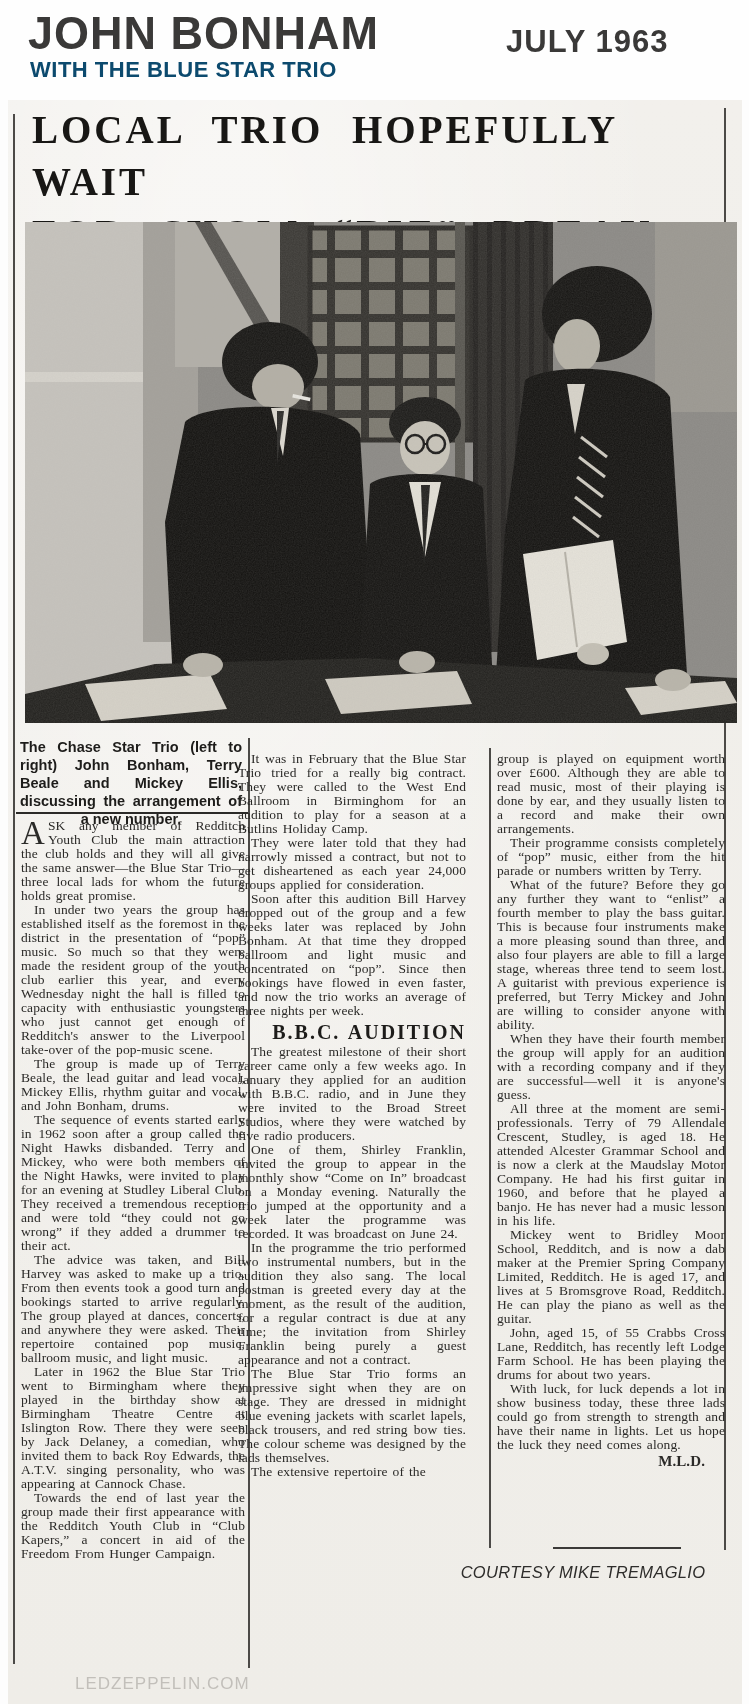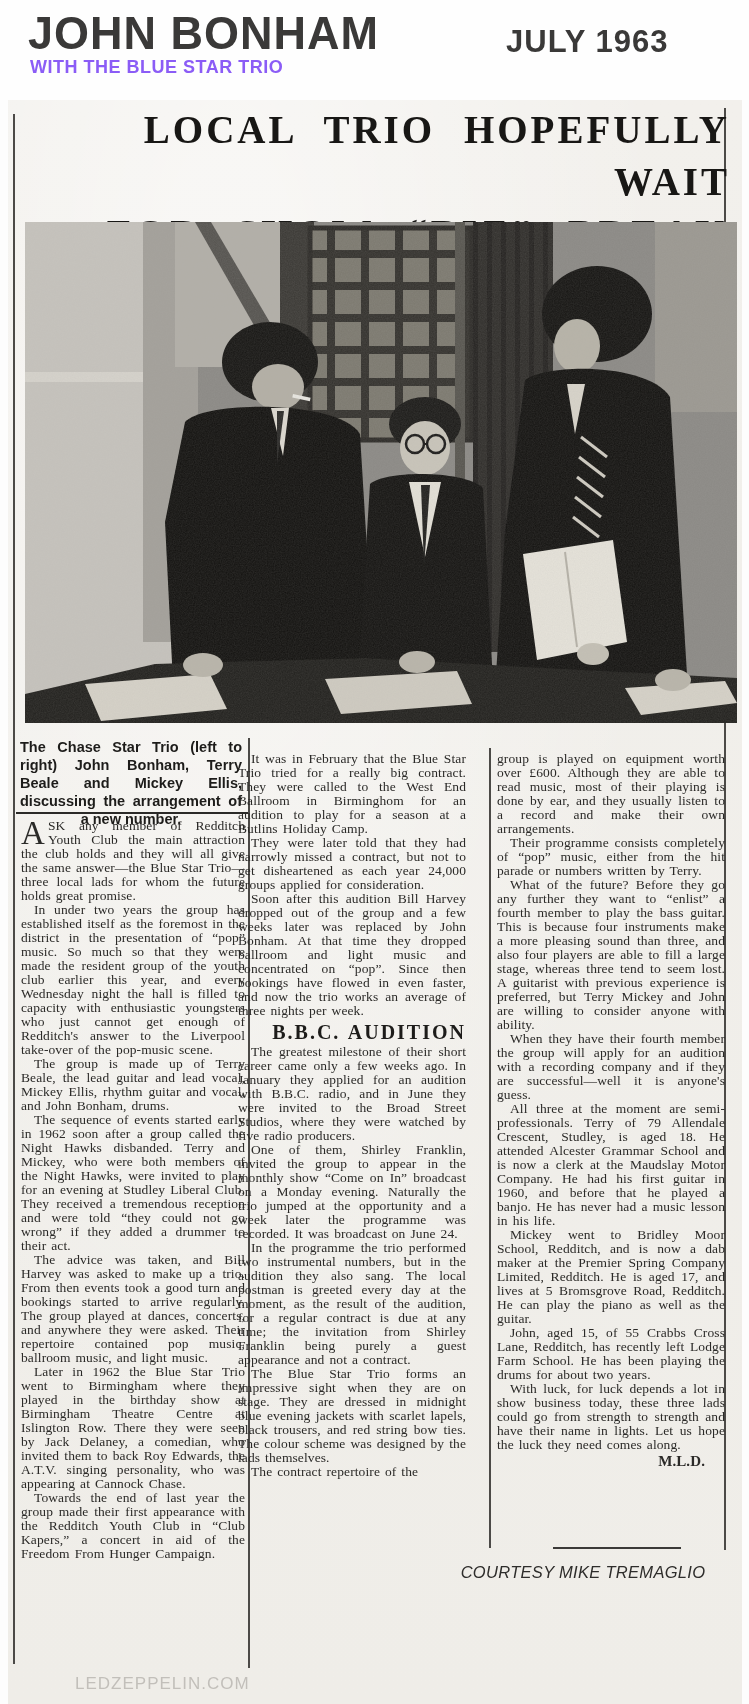--- a/index.html
+++ b/index.html
@@ -3,37 +3,37 @@
 <meta charset="utf-8">
 <style>
   html,body { margin:0; padding:0; }
   body { width:749px; height:1704px; background:#ffffff; font-family:"Liberation Sans", sans-serif; }
   .page { position:relative; width:749px; height:1704px; overflow:hidden; background:#fdfdfd; }
 
   
   .site-header { position:absolute; left:0; top:0; width:749px; height:100px; background:#fefefe; }
   .hdr-title { position:absolute; left:28px; top:6px; font-size:45px; font-weight:bold; letter-spacing:1px;
                color:#3a3938; transform:scaleY(1.04); transform-origin:left top; }
-  .hdr-sub   { position:absolute; left:30px; top:57px; font-size:18px; font-weight:bold; letter-spacing:0.5px; color:#8b5cf6; }
+  .hdr-sub   { position:absolute; left:30px; top:57px; font-size:22px; font-weight:bold; letter-spacing:0.5px; color:#0c4a6e; }
   .hdr-date  { position:absolute; left:506px; top:24px; font-size:31px; font-weight:bold; letter-spacing:1px; color:#3a3938; }
 
   
   .clipping { position:absolute; left:8px; top:100px; width:734px; height:1604px;
               background:#f1efeb;
               background-image: radial-gradient(ellipse at 30% 15%, rgba(255,255,255,.55), rgba(255,255,255,0) 60%),
                                 linear-gradient(#f2f0ec, #efede8);
               color:#2b2a28; }
 
   .rule-v { position:absolute; width:1.5px; background:#4c4a47; }
   .border-left  { left:5px;  top:14px;  height:1550px; }
   .border-right { left:716px; top:8px;  height:1442px; }
   .divider-1    { left:240px; top:638px; height:930px; }
   .divider-2    { left:481px; top:648px; height:800px; }
 
-  .headline { position:absolute; left:32px; top:4px; width:690px; text-align:right;
+  .headline { position:absolute; left:24px; top:4px; width:690px; text-align:left;
               font-family:"Liberation Serif", serif; font-weight:bold; color:#181715; }
   .headline .l1 { font-size:39px; letter-spacing:3px; word-spacing:16px; line-height:52px; }
   .headline .l2 { font-size:40px; letter-spacing:4px; word-spacing:18px; line-height:52px; }
 
   .photo { position:absolute; left:17px; top:122px; width:712px; height:501px; }
   .photo svg { display:block; width:712px; height:501px; }
 
   .caption { position:absolute; left:12px; top:638px; width:222px;
              font-size:14.5px; line-height:18px; font-weight:bold; color:#1d1c1a;
              text-align:justify; text-align-last:center; }
@@ -168,21 +168,21 @@
       </div>
     <div class="col col-2">
         <p class="para">It was in February that the Blue Star Trio tried for a really big contract. They were called to the West End Ballroom in Birminghom for an audition to play for a season at a Butlins Holiday Camp.</p>
         <p class="para">They were later told that they had narrowly missed a contract, but not to get disheartened as each year 24,000 groups applied for consideration.</p>
         <p class="para">Soon after this audition Bill Harvey dropped out of the group and a few weeks later was replaced by John Bonham. At that time they dropped ballroom and light music and concentrated on “pop”. Since then bookings have flowed in even faster, and now the trio works an average of three nights per week.</p>
         <div class="col-heading">B.B.C. AUDITION</div>
         <p class="para">The greatest milestone of their short career came only a few weeks ago. In January they applied for an audition with B.B.C. radio, and in June they were invited to the Broad Street Studios, where they were watched by five radio producers.</p>
         <p class="para">One of them, Shirley Franklin, invited the group to appear in the monthly show “Come on In” broadcast on a Monday evening. Naturally the trio jumped at the opportunity and a week later the programme was recorded. It was broadcast on June 24.</p>
         <p class="para">In the programme the trio performed two instrumental numbers, but in the audition they also sang. The local postman is greeted every day at the moment, as the result of the audition, for a regular contract is due at any time; the invitation from Shirley Franklin being purely a guest appearance and not a contract.</p>
         <p class="para">The Blue Star Trio forms an impressive sight when they are on stage. They are dressed in midnight blue evening jackets with scarlet lapels, black trousers, and red string bow ties. The colour scheme was designed by the lads themselves.</p>
-        <p class="para">The contract repertoire of the</p>
+        <p class="para">The extensive repertoire of the</p>
       </div>
     <div class="col col-3">
         <p class="para tail">group is played on equipment worth over £600. Although they are able to read music, most of their playing is done by ear, and they usually listen to a record and make their own arrangements.</p>
         <p class="para">Their programme consists completely of “pop” music, either from the hit parade or numbers written by Terry.</p>
         <p class="para">What of the future? Before they go any further they want to “enlist” a fourth member to play the bass guitar. This is because four instruments make a more pleasing sound than three, and also four players are able to fill a large stage, whereas three tend to seem lost. A guitarist with previous experience is preferred, but Terry Mickey and John are willing to consider anyone with ability.</p>
         <p class="para">When they have their fourth member the group will apply for an audition with a recording company and if they are successful—well it is anyone's guess.</p>
         <p class="para">All three at the moment are semi-professionals. Terry of 79 Allendale Crescent, Studley, is aged 18. He attended Alcester Grammar School and is now a clerk at the Maudslay Motor Company. He had his first guitar in 1960, and before that he played a banjo. He has never had a music lesson in his life.</p>
         <p class="para">Mickey went to Bridley Moor School, Redditch, and is now a dab maker at the Premier Spring Company Limited, Redditch. He is aged 17, and lives at 5 Bromsgrove Road, Redditch. He can play the piano as well as the guitar.</p>
         <p class="para">John, aged 15, of 55 Crabbs Cross Lane, Redditch, has recently left Lodge Farm School. He has been playing the drums for about two years.</p>
         <p class="para">With luck, for luck depends a lot in show business today, these three lads could go from strength to strength and have their name in lights. Let us hope the luck they need comes along.</p>

